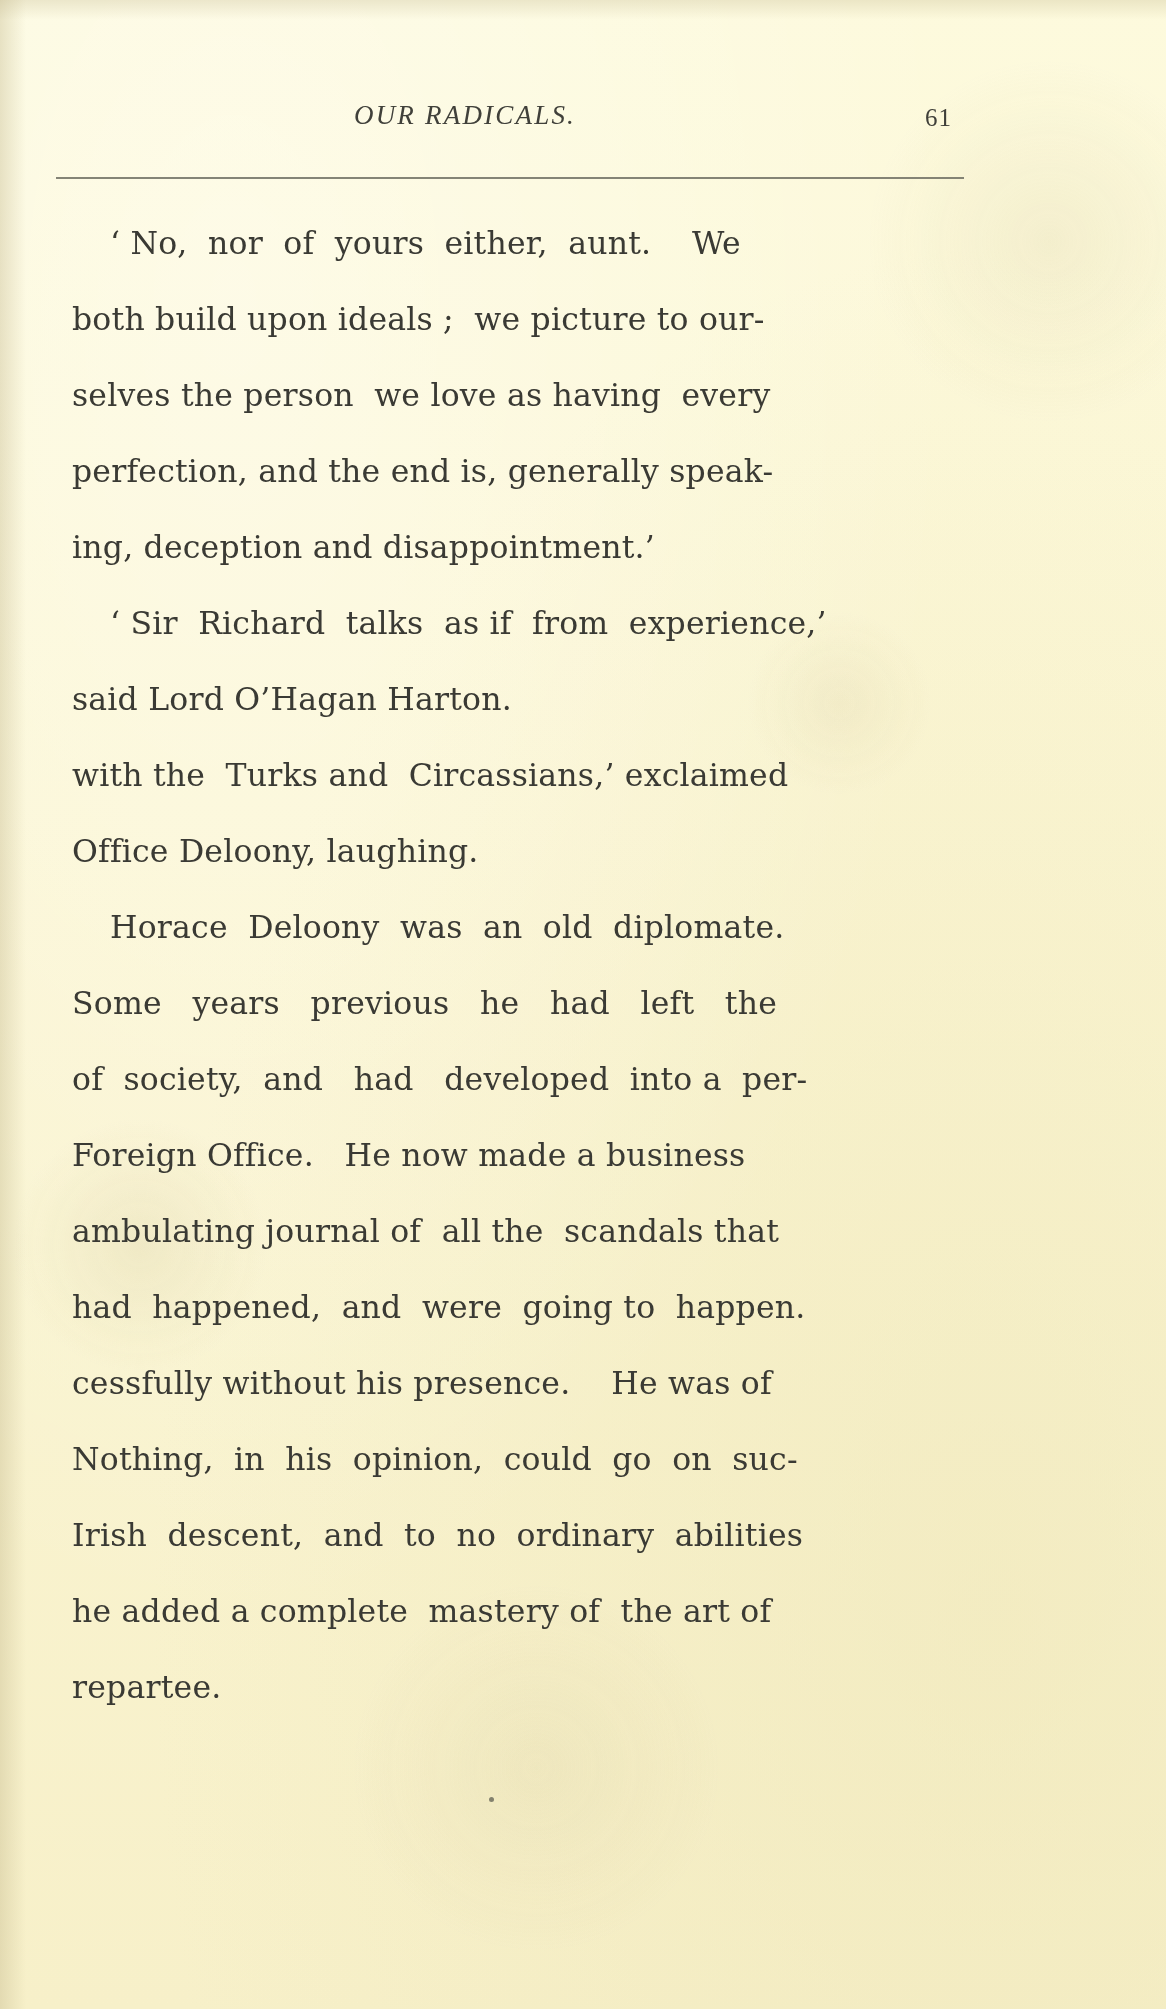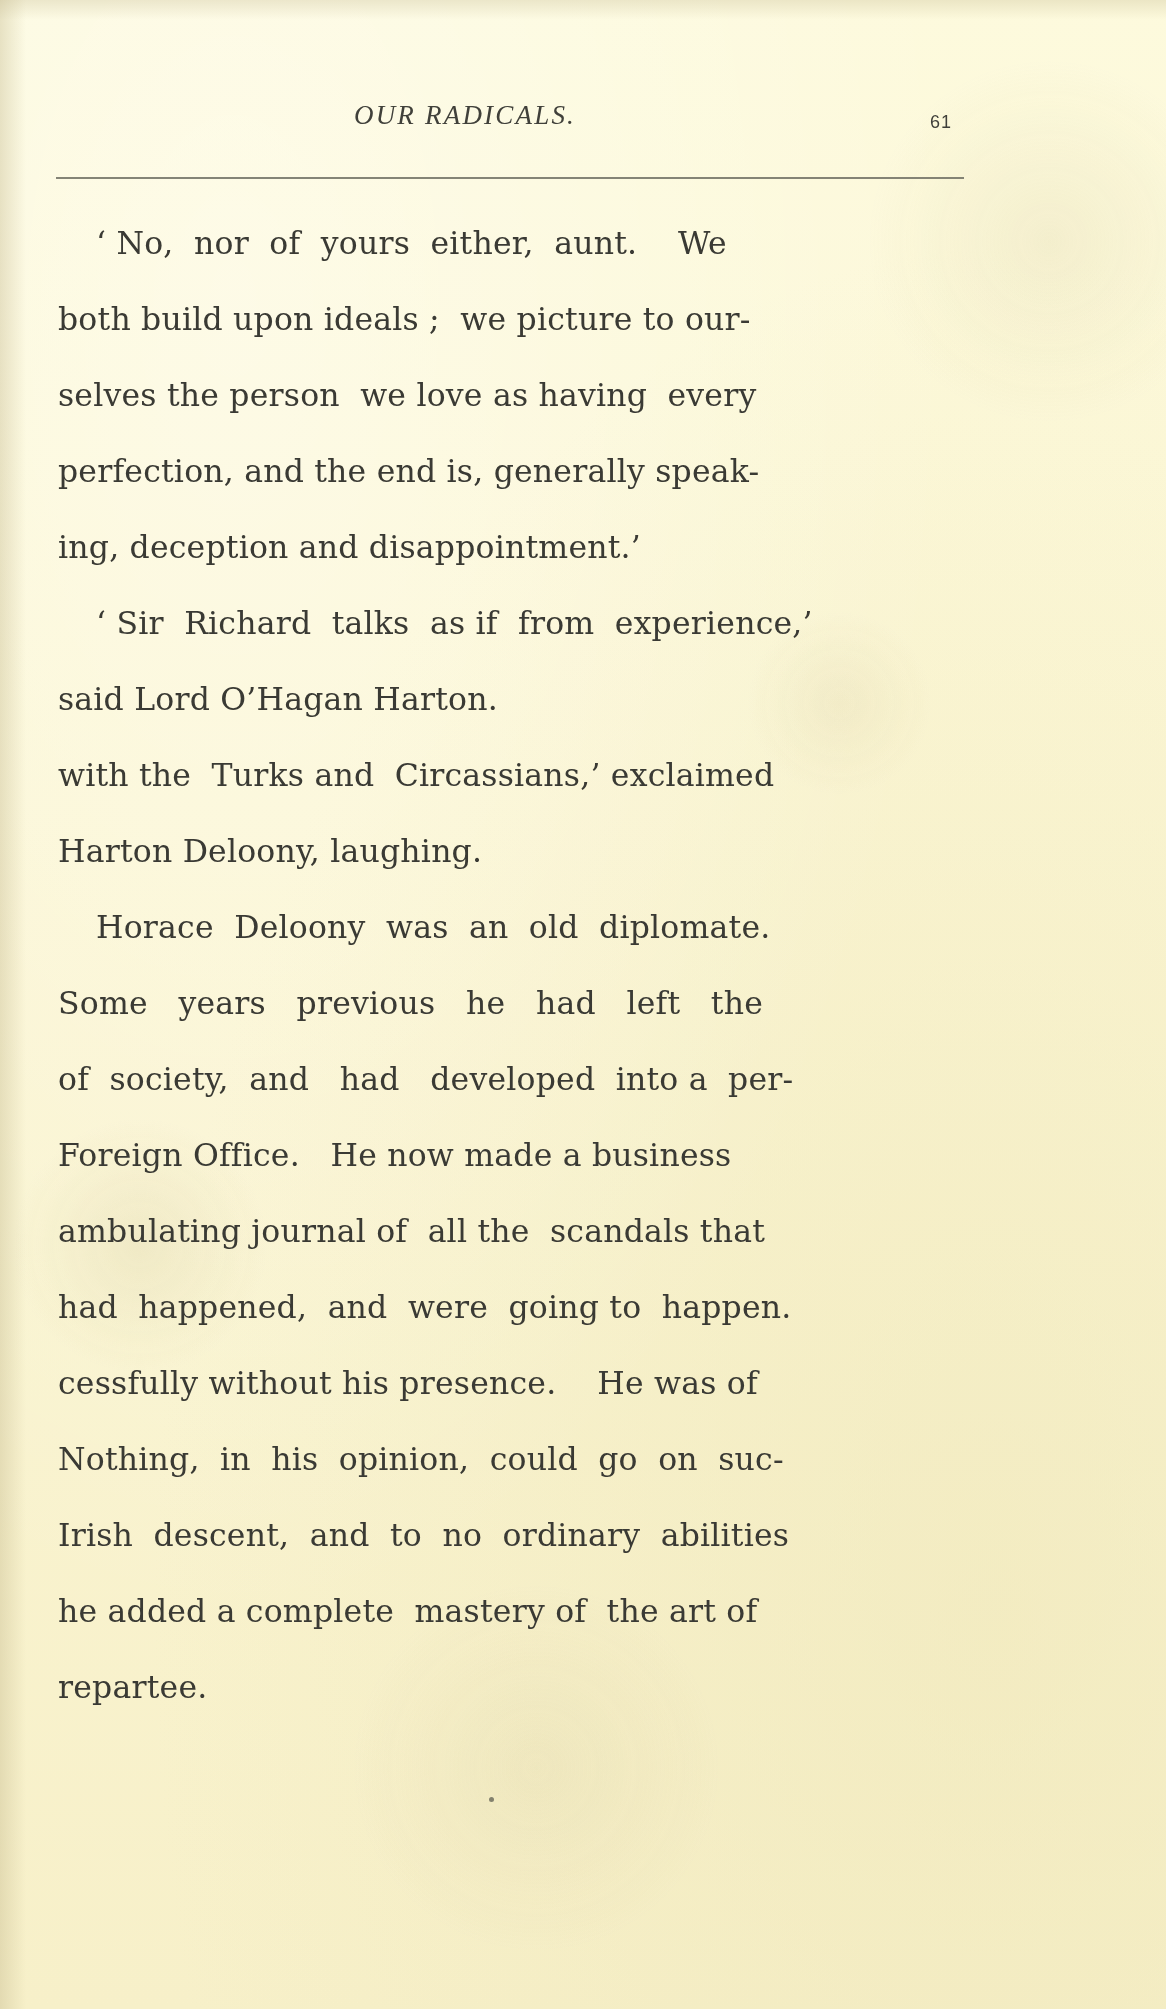--- a/index.html
+++ b/index.html
@@ -51,25 +51,24 @@
     font-style: italic;
     font-size: 27px;
     letter-spacing: 2.2px;
     color: #40403a;
     font-family: "Liberation Serif", serif;
   }
   .page-number {
     position: absolute;
     right: 8px;
     top: 4px;
-    font-size: 18px;
+    font-size: 25px;
     color: #3f3f39;
     letter-spacing: 1px;
-    font-family: Liberation Sans, sans-serif;
-    margin-top: 8px;
+    font-family: Liberation Serif, serif;
   }
   .rule {
     position: absolute;
     left: 56px;
     top: 177px;
     width: 908px;
     height: 2px;
     background: #6f6f63;
     opacity: 0.85;
   }
@@ -81,20 +80,21 @@
     font-size: 31.5px;
     line-height: 76px;
     color: #3a3a34;
     font-family: "DejaVu Serif", serif;
   }
   .line {
     white-space: pre;
     display: block;
     height: 76px;
     letter-spacing: 0.2px;
+    margin-left: 14px;
   }
   .line.just {
     
   }
   .line.indent {
     padding-left: 38px;
   }
   .footer-dot {
     position: absolute;
     left: 489px;
@@ -137,21 +137,21 @@
 
   <div class="body-text" id="body-text">
       <div class="line just indent">‘ No,  nor  of  yours  either,  aunt.    We</div>
       <div class="line just">both build upon ideals ;  we picture to our-</div>
       <div class="line just">selves the person  we love as having  every</div>
       <div class="line just">perfection, and the end is, generally speak-</div>
       <div class="line just">ing, deception and disappointment.’</div>
       <div class="line just indent">‘ Sir  Richard  talks  as if  from  experience,’</div>
       <div class="line just">said Lord O’Hagan Harton.</div>
       <div class="line just">with the  Turks and  Circassians,’ exclaimed</div>
-      <div class="line just">Harton Deloony, laughing.</div>
+      <div class="line just">Office Deloony, laughing.</div>
       <div class="line just indent">Horace  Deloony  was  an  old  diplomate.</div>
       <div class="line just">Some   years   previous   he   had   left   the</div>
       <div class="line just">of  society,  and   had   developed  into a  per-</div>
       <div class="line just">Foreign Office.   He now made a business</div>
       <div class="line just">ambulating journal of  all the  scandals that</div>
       <div class="line just">had  happened,  and  were  going to  happen.</div>
       <div class="line just">cessfully without his presence.    He was of</div>
       <div class="line just">Nothing,  in  his  opinion,  could  go  on  suc-</div>
       <div class="line just">Irish  descent,  and  to  no  ordinary  abilities</div>
       <div class="line just">he added a complete  mastery of  the art of</div>

